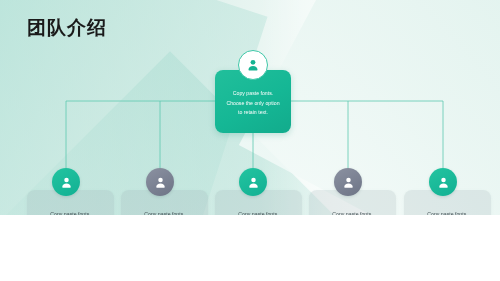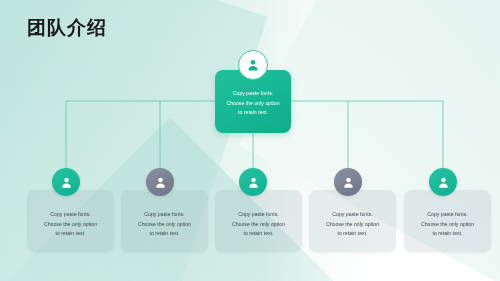--- a/index.html
+++ b/index.html
@@ -9,21 +9,21 @@
   body {
     width: 500px;
     height: 281px;
     overflow: hidden;
     font-family: "Liberation Sans", "DejaVu Sans", sans-serif;
   }
 
   #slide {
     position: relative;
     width: 500px;
-    height: 281px;
+    height: 215px;
     overflow: hidden;
     background: linear-gradient(100deg, #bfe6dd 0%, #d3ece5 22%, #e6f4f0 45%, #f2faf7 62%, #fbfdfc 78%, #ffffff 100%);
   }
 
   
   .bg-shape {
     position: absolute;
     pointer-events: none;
   }
   .bg-diag-top-right {

